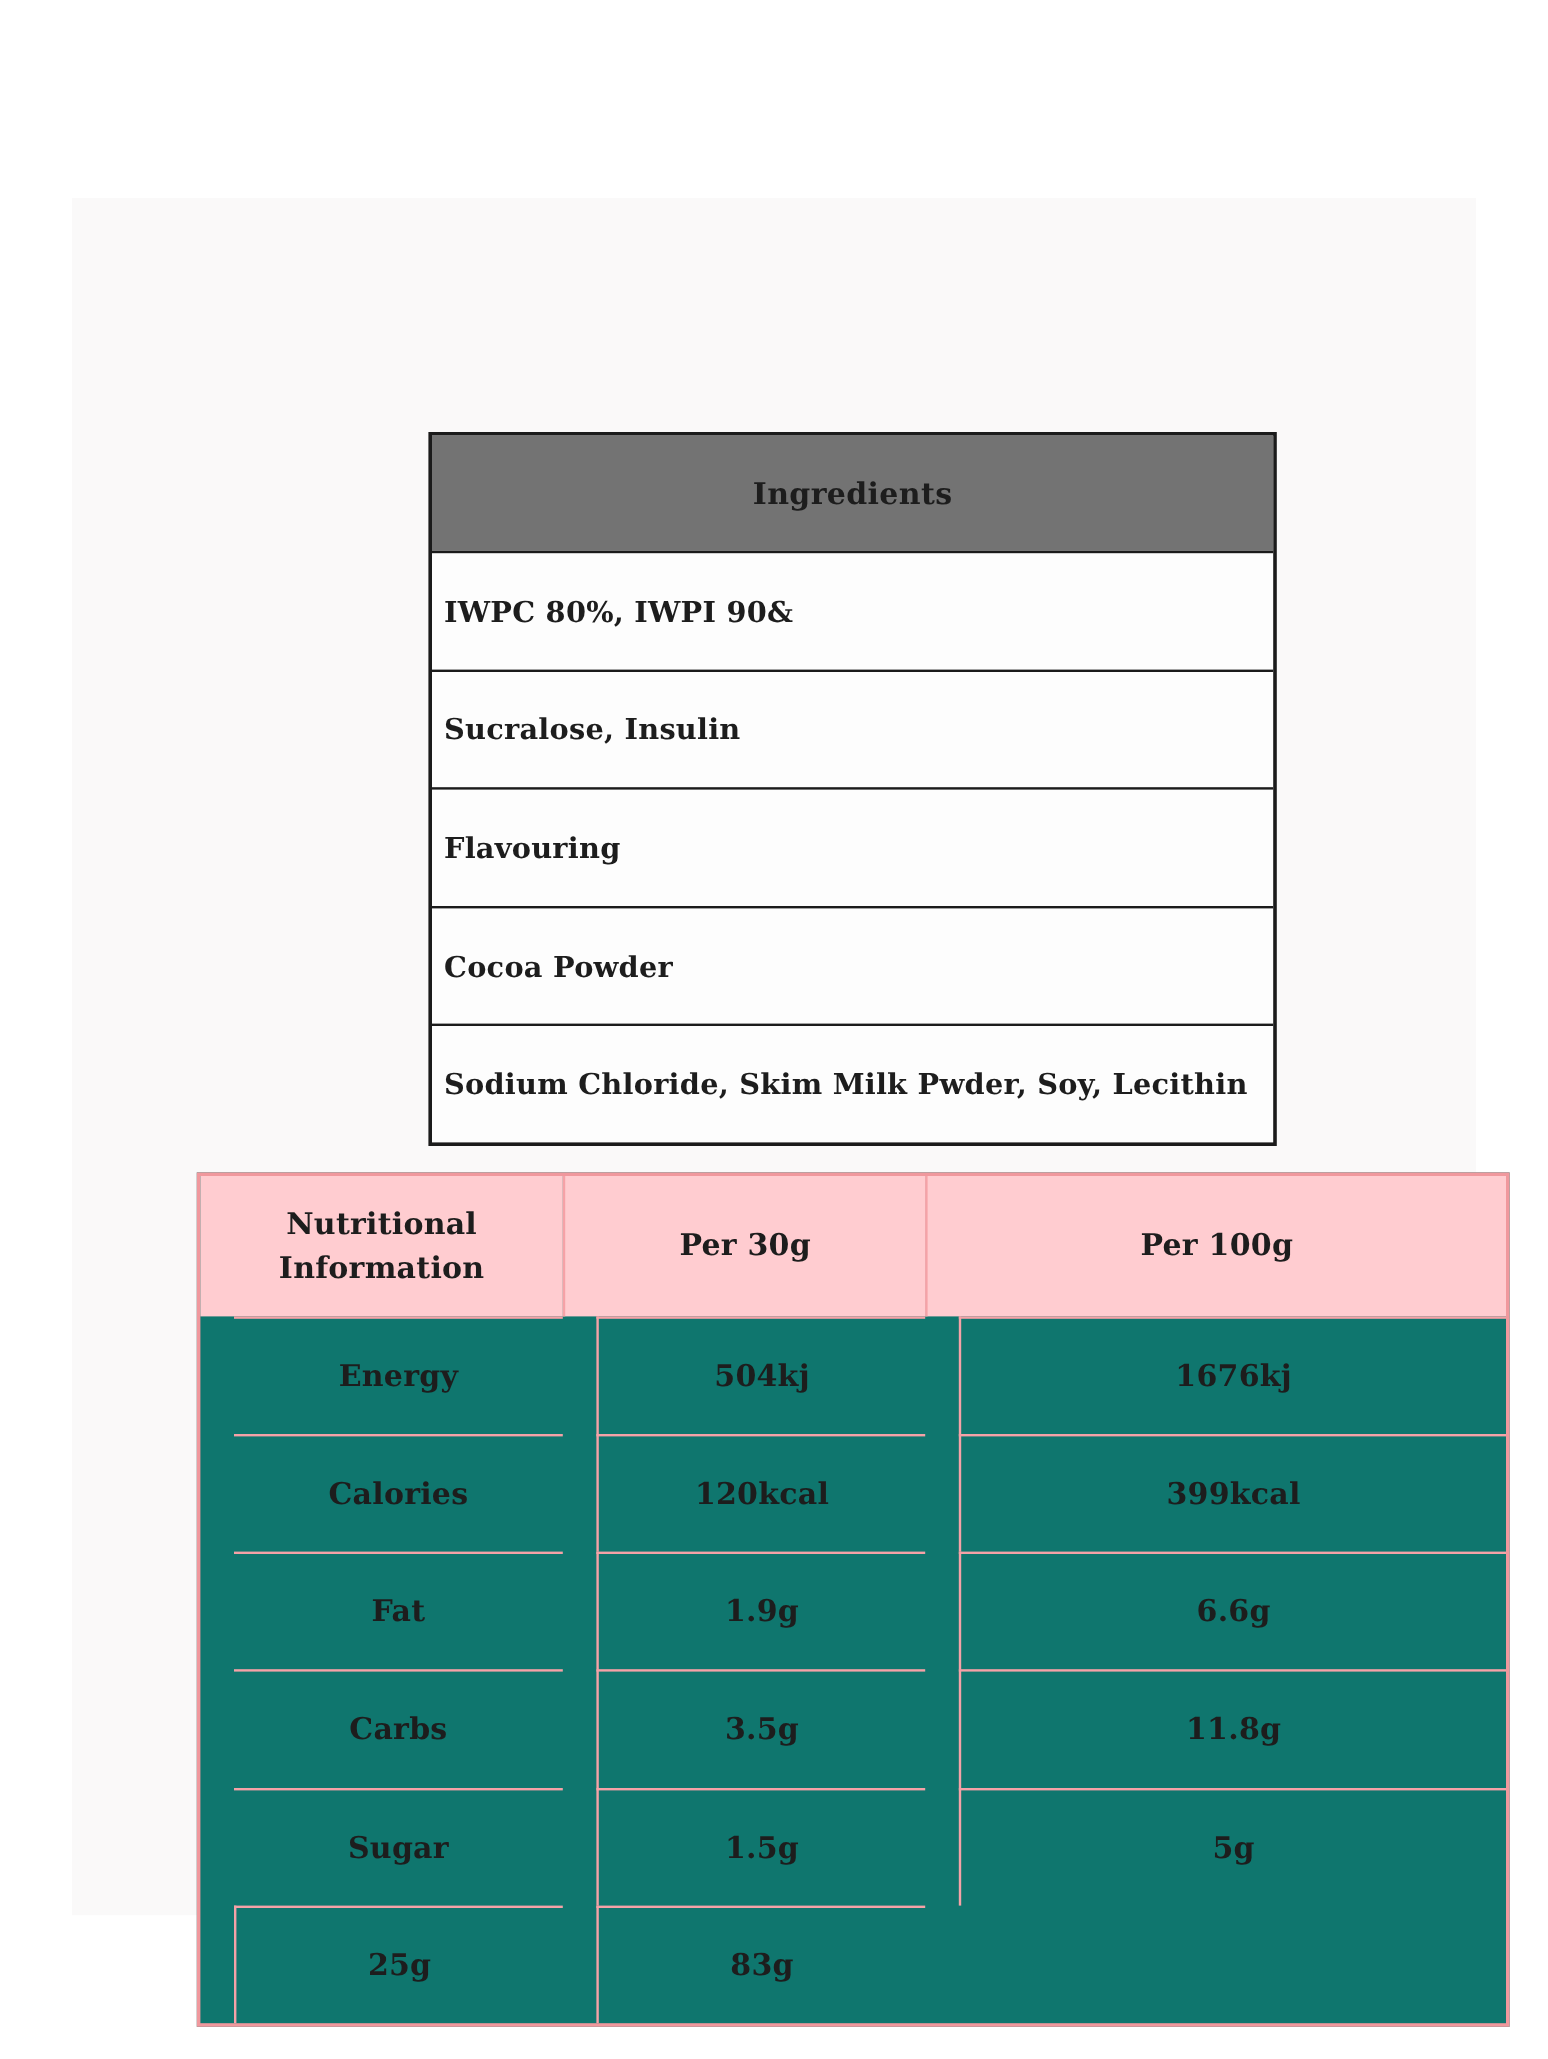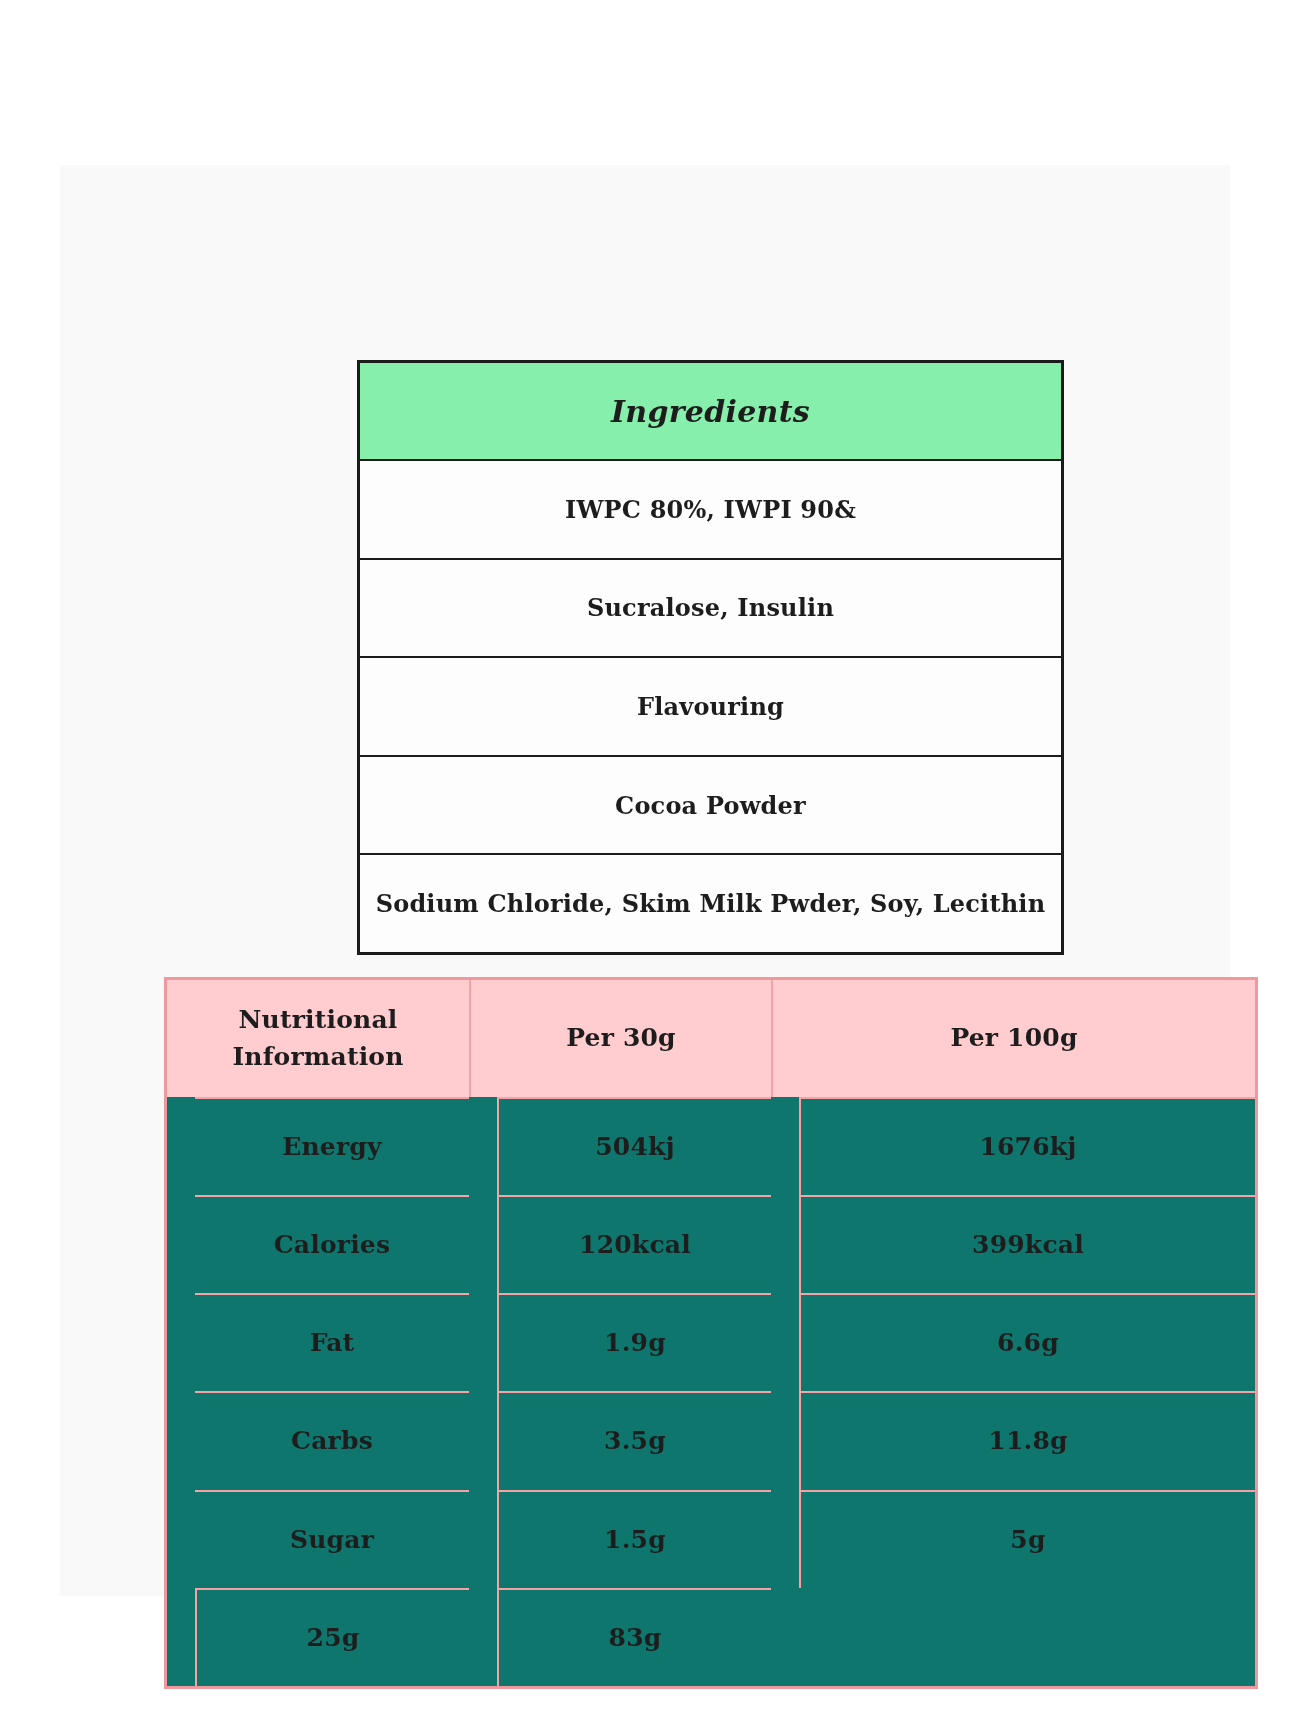--- a/index.html
+++ b/index.html
@@ -29,33 +29,31 @@
     left: 297px;
     top: 195px;
     width: 707px;
     height: 595px;
     border: 3px solid #1b1b1b;
     background: #fdfdfd;
     display: grid;
     grid-template-rows: 96px repeat(5, 1fr);
   }
   .ingredients-table .hdr {
-    background: #86efac;
+    background: #737373;
     display: flex;
     align-items: center;
     justify-content: center;
-    font-size: 30px;
+    font-size: 25px;
     letter-spacing: 0.3px;
-    font-style: italic;
   }
   .ingredients-table .row {
     border-top: 2.5px solid #1b1b1b;
     display: flex;
     align-items: center;
-    justify-content: center;
     text-align: center;
     font-size: 24px;
     padding: 0 10px;
     letter-spacing: 0.2px;
   }
 
   
   .nutrition-table {
     position: absolute;
     left: 104px;

